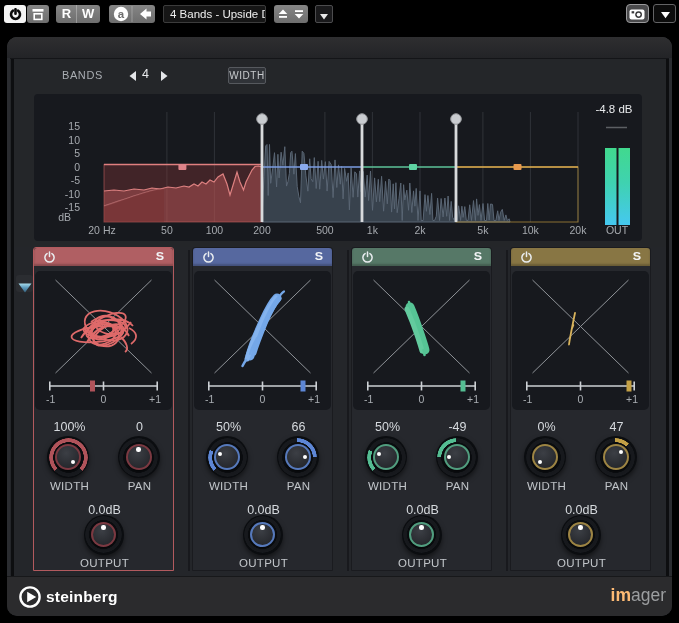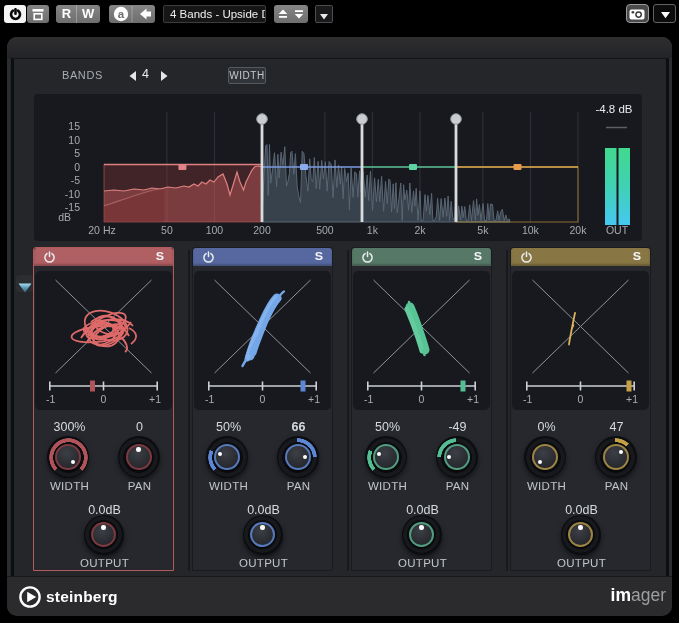--- a/index.html
+++ b/index.html
@@ -243,21 +243,21 @@
       <line x1="14.8" y1="110.5" x2="14.8" y2="119.5"></line>
       <line x1="68.5" y1="110.5" x2="68.5" y2="119.5"></line>
       <line x1="122.2" y1="110.5" x2="122.2" y2="119.5"></line>
     </g>
     <rect x="55.0" y="109.5" width="5" height="11" fill="#b0535a"></rect>
     <text x="11" y="132" class="st">-1</text>
     <text x="68.5" y="132" class="st" text-anchor="middle">0</text>
     <text x="126" y="132" class="st" text-anchor="end">+1</text>
   </svg>
  </div>
- <div class="val" style="left:8px;width:55px;">300%</div>
+ <div class="val" style="left:8px;width:55px;">100%</div>
  <div class="val" style="left:78px;width:55px;">0</div>
  <div class="klbl" style="left:8px;width:55px;top:232px;">WIDTH</div>
  <div class="klbl" style="left:78px;width:55px;top:232px;">PAN</div>
  <div class="val" style="left:43px;width:55px;top:255px;">0.0dB</div>
  <div class="klbl" style="left:43px;width:55px;top:309px;">OUTPUT</div>
 </div>
 <div class="panel" style="left:192px;">
  <div class="phdr" style="background:#56689f;box-shadow:inset 0 -2px 2px rgba(0,0,0,.22);">
    <svg class="pwr" width="13" height="13" viewBox="0 0 13 13">
           <g stroke="#e8ecef" stroke-width="1.5" fill="none" stroke-linecap="round">
@@ -287,21 +287,21 @@
       <line x1="68.5" y1="110.5" x2="68.5" y2="119.5"></line>
       <line x1="122.2" y1="110.5" x2="122.2" y2="119.5"></line>
     </g>
     <rect x="106.5" y="109.5" width="5" height="11" fill="#5d86d5"></rect>
     <text x="11" y="132" class="st">-1</text>
     <text x="68.5" y="132" class="st" text-anchor="middle">0</text>
     <text x="126" y="132" class="st" text-anchor="end">+1</text>
   </svg>
  </div>
  <div class="val" style="left:8px;width:55px;">50%</div>
- <div class="val" style="left:78px;width:55px;font-weight:bold;">66</div>
+ <div class="val" style="left:78px;width:55px;">66</div>
  <div class="klbl" style="left:8px;width:55px;top:232px;">WIDTH</div>
  <div class="klbl" style="left:78px;width:55px;top:232px;">PAN</div>
  <div class="val" style="left:43px;width:55px;top:255px;">0.0dB</div>
  <div class="klbl" style="left:43px;width:55px;top:309px;">OUTPUT</div>
 </div>
 <div class="panel" style="left:351px;">
  <div class="phdr" style="background:#567867;box-shadow:inset 0 -2px 2px rgba(0,0,0,.22);">
    <svg class="pwr" width="13" height="13" viewBox="0 0 13 13">
           <g stroke="#e8ecef" stroke-width="1.5" fill="none" stroke-linecap="round">
             <path d="M4.1,2.6 A4.6,4.6 0 1 0 8.9,2.6"></path>
@@ -438,14 +438,14 @@
     </div>
 <div class="dot" style="left:578.3px;top:525.4px;"></div>
 
 <div class="abs" style="left:19px;top:586px;">
   <svg width="22" height="22" viewBox="0 0 22 22">
     <circle cx="11" cy="11" r="9.6" fill="none" stroke="#fff" stroke-width="2.4"></circle>
     <path d="M8.2,5.8 L8.2,16.2 L17.2,11 Z" fill="#fff"></path>
   </svg>
 </div>
 <div class="abs" style="left:46px;top:588px;color:#fff;font-size:15.5px;font-weight:bold;letter-spacing:.2px;">steinberg</div>
-<div class="abs" style="left:470px;top:585px;width:196px;text-align:right;font-size:17.5px;color:#9c9ea0;"><b style="color:#ffffff;">im</b>ager</div>
+<div class="abs" style="left:470px;top:585px;width:196px;text-align:right;font-size:17.5px;color:#9c9ea0;"><b style="color:#fdba74;">im</b>ager</div>
 
 </div>
 </body></html>

